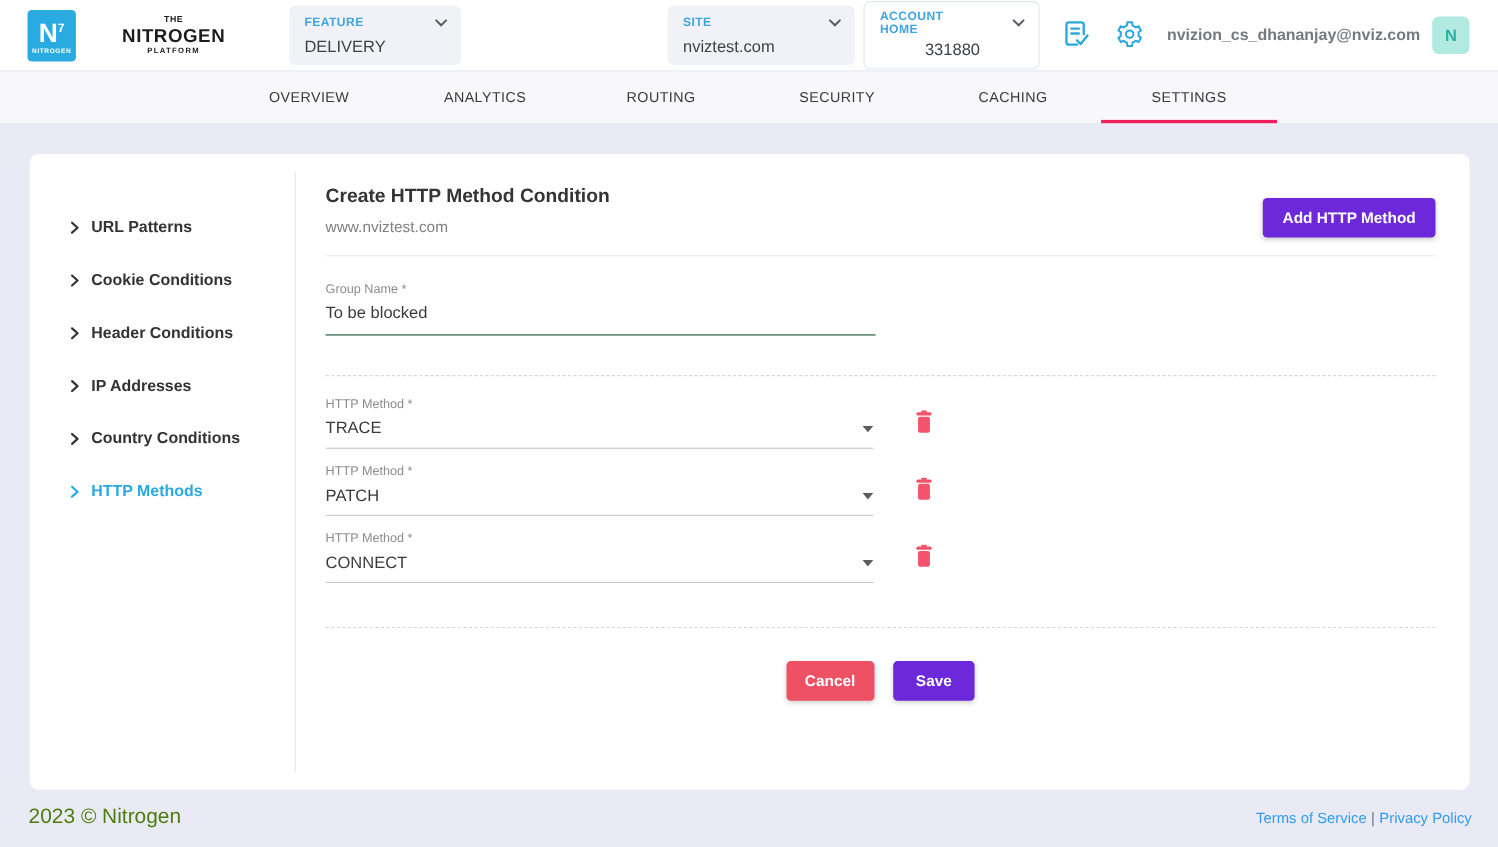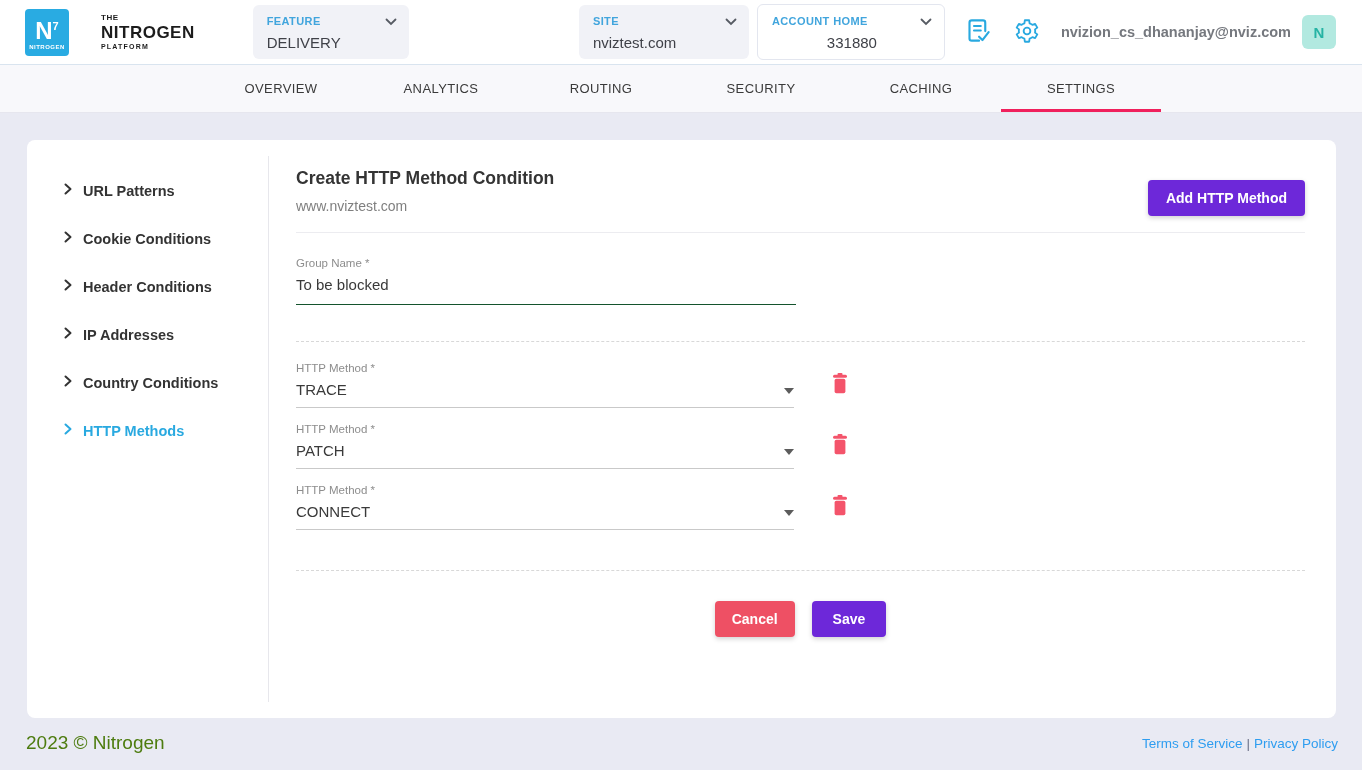--- a/index.html
+++ b/index.html
@@ -8,35 +8,35 @@
 
   
   .app-header { height:65px; background:#fff; border-bottom:1px solid #d9e4ef;
                 display:flex; align-items:center; padding:0 26px 0 25px;gap:32px; }
   .logo-box { width:44px; height:47px; background:#29abe2; border-radius:4px;
               display:flex; flex-direction:column; align-items:center; justify-content:center;
               color:#fff; flex-shrink:0; }
   .logo-n { font-size:24px; font-weight:bold; line-height:22px; }
   .logo-n sup { font-size:11px; }
   .logo-box-label { font-size:6px; font-weight:bold; letter-spacing:.5px; margin-top:2px; }
-  .brand { color:#1c1c1c; line-height:1; }
+  .brand { margin-left:10px; color:#1c1c1c; line-height:1;text-align:center; }
   .brand-top { font-size:8px; font-weight:bold; letter-spacing:.5px; }
   .brand-main { font-size:17px; font-weight:bold; letter-spacing:.5px; margin:2px 0; }
   .brand-bottom { font-size:7px; font-weight:bold; letter-spacing:1.2px; }
 
   .select-box { border-radius:6px; padding:7px 12px 8px 14px; cursor:pointer; }
   .select-box.gray { background:#f1f2f7; }
   .select-box.white { background:#fff; border:1px solid #e3e6ef; }
   .select-top { display:flex; align-items:center; justify-content:space-between; gap:30px; }
   .select-label { font-size:11px; font-weight:bold; color:#41a5dd; letter-spacing:.4px; }
   .select-value { font-size:15px; color:#3f4148; margin-top:4px; }
   .select-value.centered { text-align:center; }
   .feature-select { margin-left:26px; width:156px; }
   .site-select { width:170px; }
-  .account-select { width:188px; }
+  .account-select { width:160px; }
 
   .header-right { margin-left:auto; display:flex; align-items:center; }
   .icon-btn { background:none; border:none; cursor:pointer; display:flex; align-items:center; }
   .hdr-doc { margin-left:20px; }
   .hdr-gear { margin-left:22px; }
   .user-email { margin-left:21px; font-size:14.5px; font-weight:bold; color:#75787e; }
   .avatar { margin-left:11px; width:34px; height:34px; border-radius:6px; background:#b2e9e0;
             color:#26b3a4; font-size:15px; font-weight:bold;
             display:flex; align-items:center; justify-content:center; cursor:pointer; }
 
@@ -48,21 +48,21 @@
          position:relative; cursor:pointer; }
   .tab.active::after { content:""; position:absolute; left:0; right:0; bottom:0;
                        height:3px; background:#f0205c; }
 
   
   .card { background:#fff; border-radius:8px; margin:27px 26px 0 27px; display:flex;
           min-height:578px; }
 
   .side-nav { width:242px; flex-shrink:0; border-right:1px solid #e7e7ec;
               padding-top:27px; margin:16px 0; border-right:1px solid #e7e7ec; }
-  .side-item { height:48px; display:flex; align-items:flex-start; gap:11px; padding-left:37px;
+  .side-item { height:48px; display:flex; align-items:center; gap:11px; padding-left:37px;
                font-size:14.5px; font-weight:bold; color:#333; cursor:pointer; }
   .side-item.active { color:#29a9e0; }
   .side-item .chev { display:flex; color:inherit; }
 
   .main { flex:1; padding:28px 31px 0 27px; }
 
   .content-head { display:flex; justify-content:space-between; align-items:flex-start; }
   .page-title { font-size:17.5px; font-weight:bold; color:#343434; }
   .page-subtitle { font-size:14px; color:#7f7f7f; margin-top:9px; }
   .btn { border:none; border-radius:4px; height:36px; color:#fff; font-size:14px;

